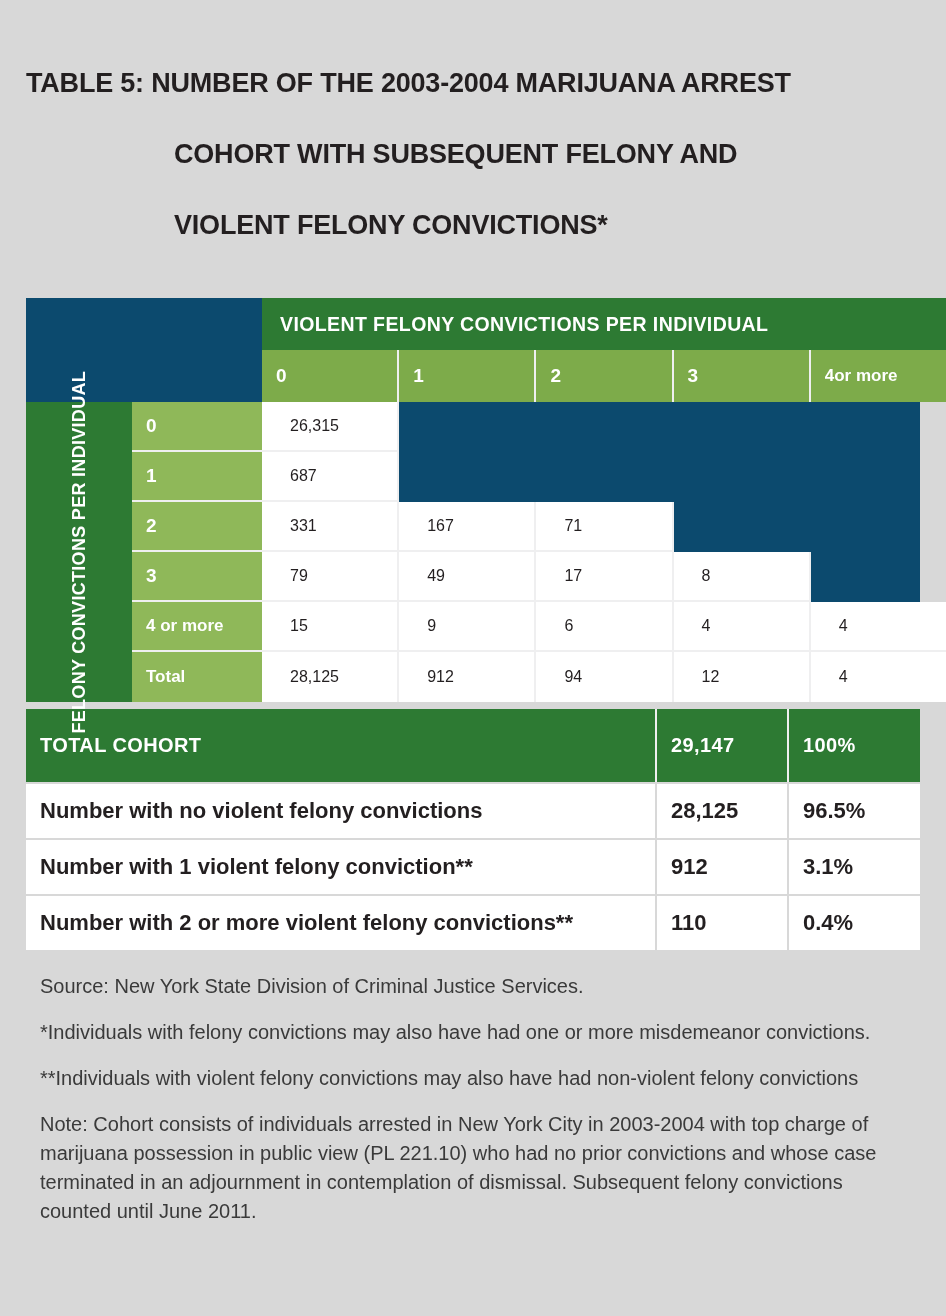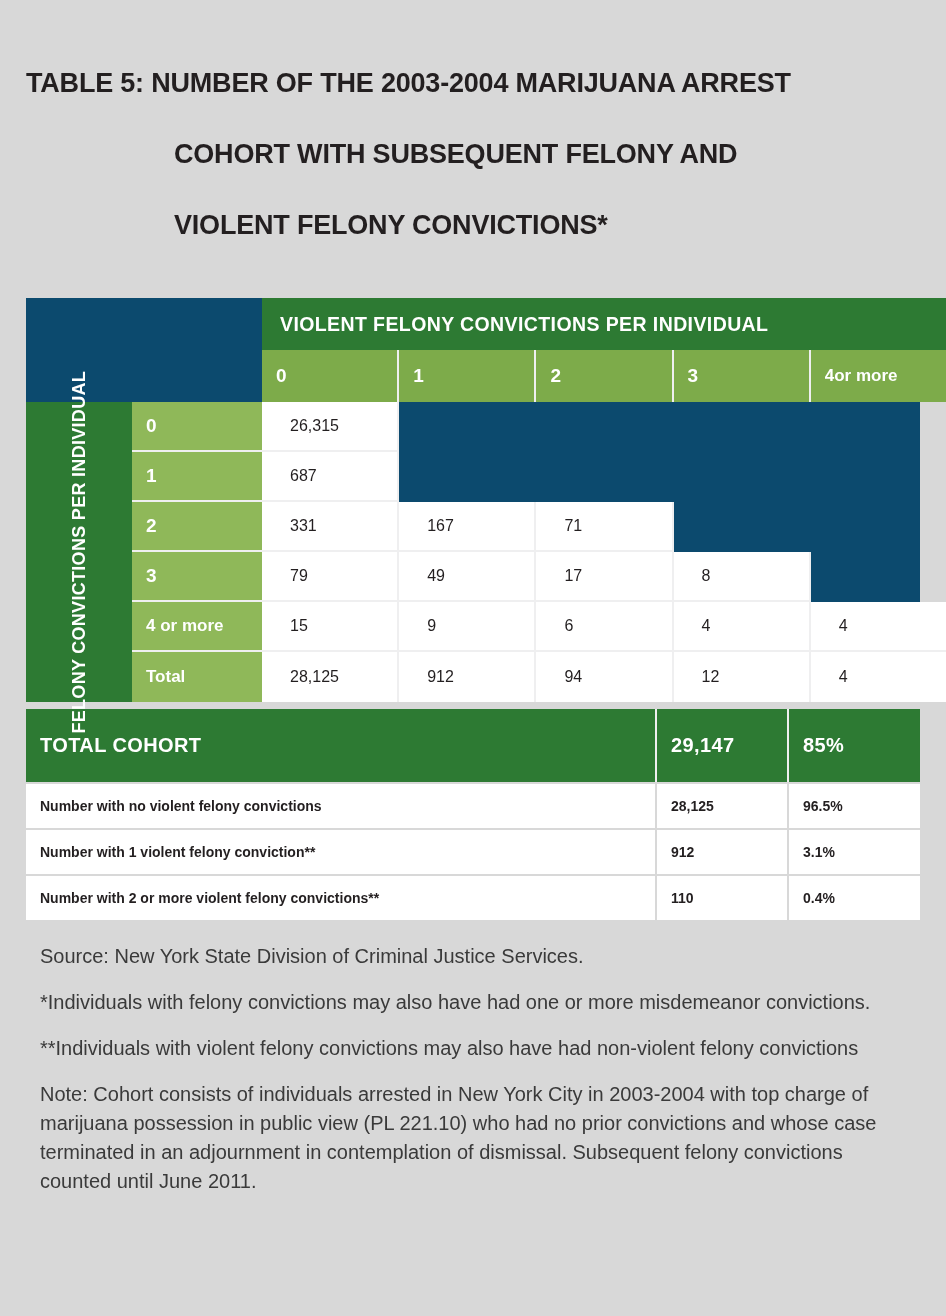--- a/index.html
+++ b/index.html
@@ -167,21 +167,21 @@
     color: #fff;
     font-size: 20px;
     font-weight: bold;
     letter-spacing: 0.4px;
     padding: 25px 14px;
     border-right: 2px solid #efeff0;
   }
   .cohort .hdr td:last-child { border-right: none; }
   .cohort tbody td {
     background: #fff;
-    font-size: 14px;
+    font-size: 22px;
     font-weight: bold;
     color: #231f20;
     padding: 14px 14px;
     border-bottom: 2px solid #d8d8d8;
     border-right: 2px solid #d8d8d8;
     vertical-align: middle;
   }
   .cohort tbody tr:last-child td { border-bottom: none; }
   .cohort tbody td:last-child { border-right: none; }
   .col-label { width: 630px; }
@@ -288,21 +288,21 @@
   <table class="cohort">
     <colgroup>
       <col class="col-label">
         <col class="col-num">
         <col class="col-pct">
     </colgroup>
     <tbody>
       <tr class="hdr">
         <td>TOTAL COHORT</td>
         <td>29,147</td>
-        <td>85%</td>
+        <td>100%</td>
       </tr>
       <tr>
         <td>Number with no violent felony convictions</td>
         <td>28,125</td>
         <td>96.5%</td>
       </tr>
       <tr>
         <td>Number with 1 violent felony conviction**</td>
         <td>912</td>
         <td>3.1%</td>

